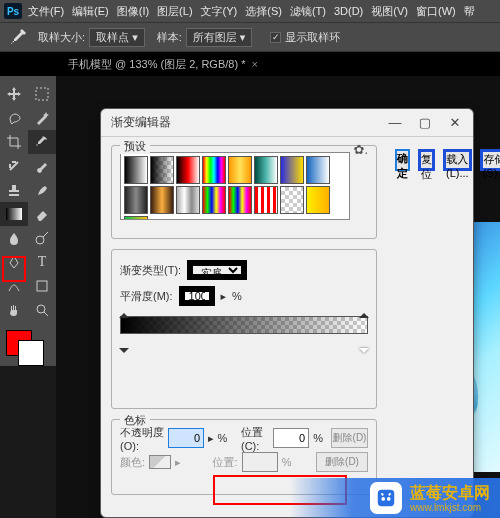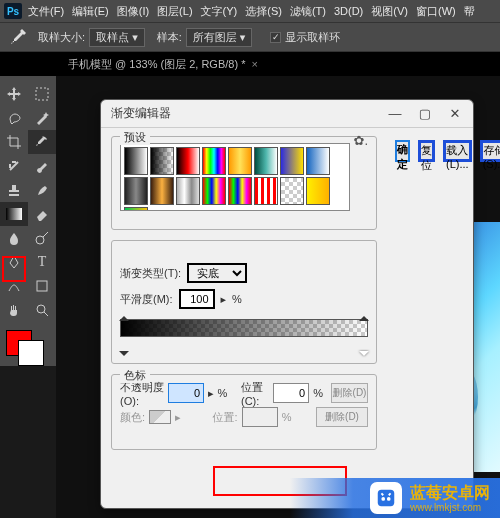--- a/index.html
+++ b/index.html
@@ -34,21 +34,21 @@
   .swatches{width:44px;height:36px;margin:8px 0 0 6px;position:relative;}
   .swA{width:26px;height:26px;background:#ff0000;border:1px solid #000;position:absolute;left:0;top:0;}
   .swB{width:26px;height:26px;background:#fff;border:1px solid #000;position:absolute;left:12px;top:10px;}
 
   
   .canvas{position:absolute;left:56px;top:76px;right:0;bottom:0;background:#101010;}
   .photo{position:absolute;right:0;top:146px;width:70px;height:250px;background:linear-gradient(135deg,#2975d8 0%,#5dd7ff 40%,#a7f0ff 60%,#e1faff 100%);border-left:2px solid #000;}
   .photo::before{content:"";position:absolute;left:6px;top:140px;width:40px;height:70px;background:radial-gradient(circle at 40% 30%,#bff3ff 0%,#3ea9e2 60%,transparent 70%);border-radius:50%;opacity:.9;}
 
   
-  .dialog{position:absolute;left:100px;top:99px;width:374px;height:410px;background:#f0f0f0;border:1px solid #555;border-radius:6px;box-shadow:0 4px 12px rgba(0,0,0,.4);}
+  .dialog{position:absolute;left:100px;top:108px;width:374px;height:410px;background:#f0f0f0;border:1px solid #555;border-radius:6px;box-shadow:0 4px 12px rgba(0,0,0,.4);}
   .dlg-title{height:28px;display:flex;align-items:center;justify-content:space-between;padding:0 10px;font-size:12px;color:#333;border-bottom:1px solid #ccc;}
   .winctrls{display:flex;gap:14px;color:#444;font-size:13px;}
   .winctrls span{width:16px;text-align:center;}
 
   .dlg-body{display:flex;height:calc(100% - 28px);}
   .leftcol{flex:1;padding:8px 10px;position:relative;}
   .rightcol{width:86px;padding:12px 8px;display:flex;flex-direction:row;gap:8px;}
 
   .panel{border:1px solid #b0b0b0;border-radius:3px;padding:6px 8px;margin-bottom:10px;font-size:11px;color:#333;position:relative;}
   .panel .legend{position:absolute;top:-7px;left:8px;background:#f0f0f0;padding:0 4px;font-size:11px;}
@@ -78,21 +78,21 @@
   .btn{height:22px;font-size:11px;border:3px solid #1d4ed8;background:#e6e6e6;}
   .btn.primary{border:2px solid #1e7de0;font-weight:bold;}
 
   
   .namerow{display:flex;align-items:center;gap:6px;font-size:11px;margin-bottom:10px;}
   .namerow input{flex:1;height:20px;padding:0 4px;border:1px solid #888;font-size:11px;}
   .namerow .btn{width:60px;}
 
   
   .typerow{display:flex;align-items:center;gap:6px;margin-bottom:6px;font-size:11px;}
-  .typerow select,.typerow input{height:20px;border:2px solid #000000;font-size:11px;padding:0 4px;}
+  .typerow select,.typerow input{height:20px;border:6px solid #000000;font-size:11px;padding:0 4px;}
   .smooth-in{width:36px;text-align:right;}
 
   
   .gbar-wrap{margin:10px 0 4px 0;position:relative;height:40px;}
   .gbar{height:18px;border:1px solid #555;background:linear-gradient(90deg,#000,rgba(0,0,0,0)),repeating-conic-gradient(#ccc 0 25%,#fff 0 50%);background-size:100% 100%,8px 8px;}
   .stop{width:10px;height:10px;position:absolute;}
   .stop.top{top:-8px;}
   .stop.bot{bottom:-2px;}
   .diamond{width:0;height:0;border:5px solid transparent;}
   .stop.top .diamond{border-bottom-color:#333;}
@@ -326,21 +326,21 @@
           <div class="pthumb grad-spectrum"></div>
           <div class="pthumb grad-spectrum"></div>
           <div class="pthumb grad-stripes"></div>
           <div class="pthumb grad-trans"></div>
           <div class="pthumb grad-yellow"></div>
           <div class="pthumb grad-brgreen"></div>
         </div>
       </div>
 
 
-      <div class="panel" style="height:124px;padding-top:22px">
+      <div class="panel" style="height:160px;padding-top:10px">
         <div class="typerow">
           <span>渐变类型(T):</span>
           <select style="width:60px"><option>实底</option></select>
         </div>
         <div class="typerow">
           <span>平滑度(M):</span>
           <input class="smooth-in" value="100" style="">
           <span>▸</span>
           <span>%</span>
         </div>

